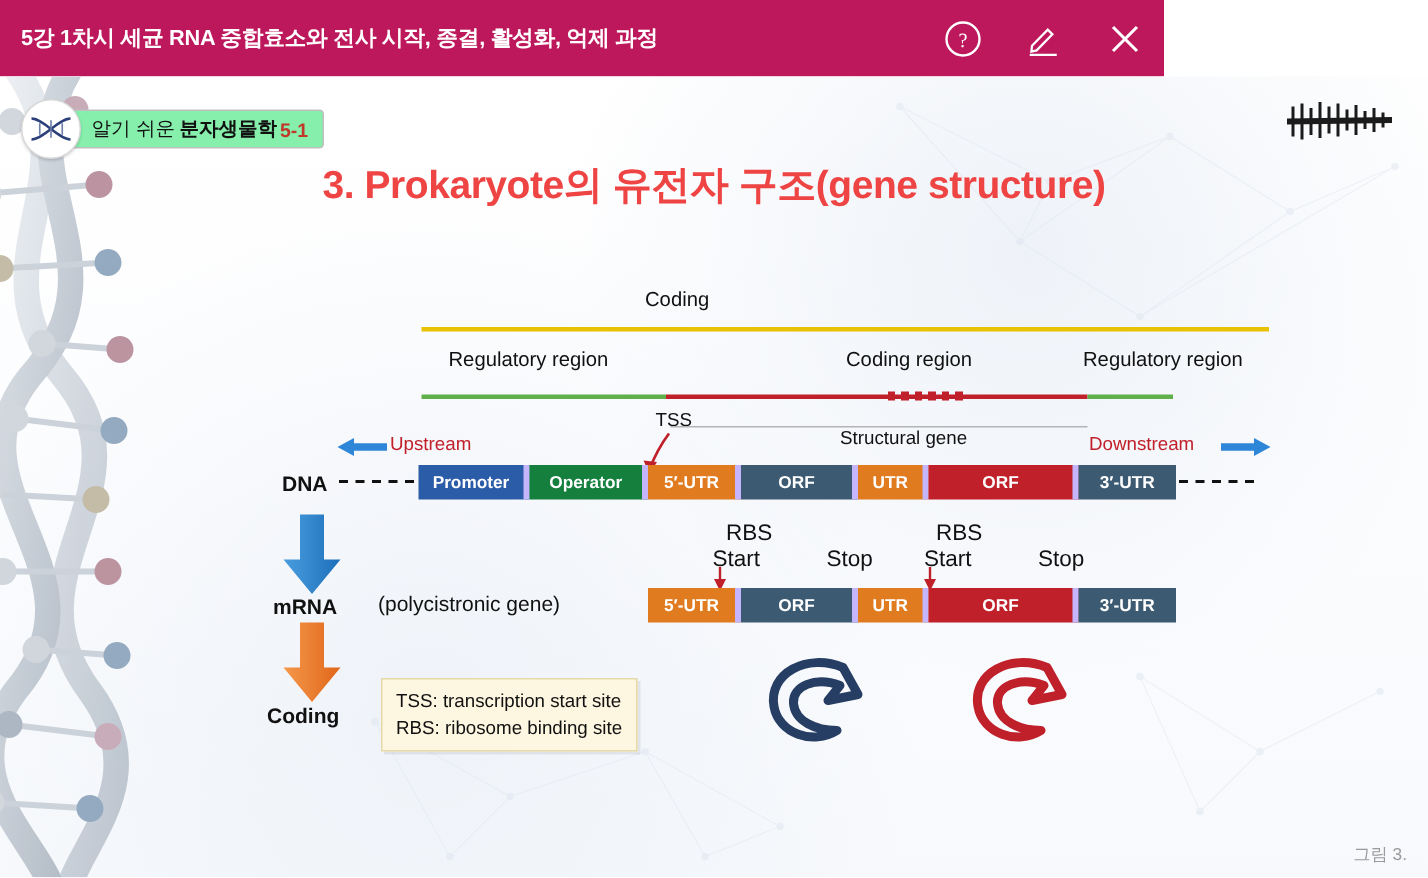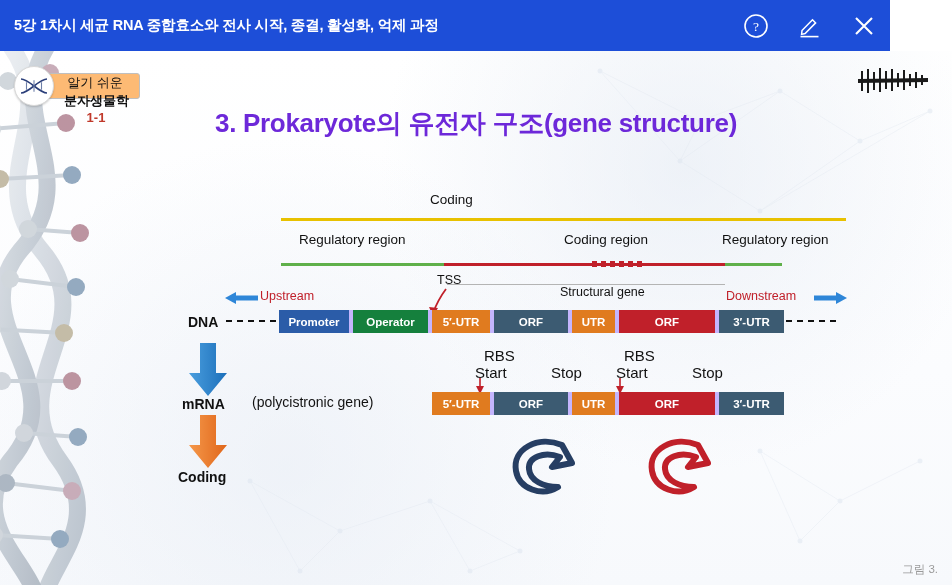--- a/index.html
+++ b/index.html
@@ -12,22 +12,22 @@
   }
   #app {
     position: relative;
     width: 952px; height: 585px;
     background: #ffffff;
   }
 
   
   .topbar {
     position: absolute; left: 0; top: 0;
-    width: 890px; height: 51px;
-    background: #1d4ed8;
+    width: 776px; height: 51px;
+    background: #be185d;
     display: flex; align-items: center;
   }
   .topbar-title {
     color: #ffffff;
     font-size: 14.5px;
     font-weight: bold;
     margin-left: 14px;
     white-space: nowrap;
     letter-spacing: -0.2px;
   }
@@ -79,50 +79,49 @@
     width: 40px; height: 40px; border-radius: 50%;
     background: #ffffff;
     border: 1px solid #d9d9d9;
     box-shadow: 0 1px 2px rgba(0,0,0,0.18);
     display: flex; align-items: center; justify-content: center;
     position: relative; z-index: 3;
   }
   .logo-pill {
     margin-left: -14px;
     height: 26px;
-    background: #fdba74;
+    background: #86efac;
     border: 1px solid #bfbfbf;
     border-radius: 3px;
     display: flex; align-items: center;
     padding: 0 10px 0 20px;
     font-size: 13px;
     color: #111;
     white-space: nowrap;
-    flex-direction: column;
   }
   .logo-pill .b1 { font-weight: normal; }
   .logo-pill .b2 { font-weight: bold; margin-left: 3px; }
   .logo-pill .b3 {
     font-weight: bold; color: #c0392b; margin-left: 2px;
   }
 
   
   .brush-deco {
     position: absolute; right: 18px; top: 14px;
     width: 80px; height: 34px;
   }
 
   
   .slide-title {
     position: absolute; left: 0; top: 55px;
     width: 952px;
     text-align: center;
     font-size: 26px;
     font-weight: bold;
-    color: #6d28d9;
+    color: #ef4444;
     letter-spacing: -0.3px;
   }
 
   
   .diagram { position: absolute; left: 0; top: 0; width: 952px; height: 534px; }
 
   .operon-label {
     position: absolute; left: 430px; top: 141px;
     font-size: 13.5px; color: #111;
   }
@@ -387,21 +386,21 @@
       <div class="logo-ring">
         <svg width="30" height="18" viewBox="0 0 30 18">
           <path d="M2 2 C 10 2, 20 16, 28 16" stroke="#2b3f7a" stroke-width="1.6" fill="none"></path>
           <path d="M2 16 C 10 16, 20 2, 28 2" stroke="#2b3f7a" stroke-width="1.6" fill="none"></path>
           <path d="M7.5 5.2 L7.5 12.8 M15 3.2 L15 14.8 M22.5 5.2 L22.5 12.8" stroke="#6d7fa8" stroke-width="1.1"></path>
         </svg>
       </div>
       <div class="logo-pill">
         <span class="b1">알기 쉬운</span>
         <span class="b2">분자생물학</span>
-        <span class="b3">1-1</span>
+        <span class="b3">5-1</span>
       </div>
     </div>
 
     <svg class="brush-deco" viewBox="0 0 80 34">
       <g stroke="#1b1b1b" stroke-width="2">
         <line x1="8" y1="6" x2="8" y2="26"></line>
         <line x1="14" y1="4" x2="14" y2="28"></line>
         <line x1="20" y1="7" x2="20" y2="25"></line>
         <line x1="26" y1="3" x2="26" y2="27"></line>
         <line x1="32" y1="6" x2="32" y2="24"></line>
@@ -511,20 +510,24 @@
       <svg class="big-arrow arr-orange" width="44" height="58" viewBox="0 0 44 58">
         <defs>
           <linearGradient id="orangegrad" x1="0" y1="0" x2="1" y2="0">
             <stop offset="0%" stop-color="#f5984a"></stop>
             <stop offset="100%" stop-color="#e0661a"></stop>
           </linearGradient>
         </defs>
         <path d="M14 2 L30 2 L30 32 L41 32 L22 55 L3 32 L14 32 Z" fill="url(#orangegrad)"></path>
       </svg>
 
+      <div class="legend">
+        <div>TSS: transcription start site</div>
+        <div>RBS: ribosome binding site</div>
+      </div>
 
       <svg class="hook hook-navy" width="70" height="62" viewBox="0 0 70 62">
         <path d="M54 8 C 30 -2, 4 12, 8 34 C 11 52, 34 60, 50 50 C 36 50, 22 44, 21 32 C 20 20, 36 14, 52 20 L44 30 L64 26 Z" fill="none" stroke="#263e63" stroke-width="6" stroke-linejoin="round" stroke-linecap="round"></path>
       </svg>
       <svg class="hook hook-red" width="70" height="62" viewBox="0 0 70 62">
         <path d="M54 8 C 30 -2, 4 12, 8 34 C 11 52, 34 60, 50 50 C 36 50, 22 44, 21 32 C 20 20, 36 14, 52 20 L44 30 L64 26 Z" fill="none" stroke="#c0202a" stroke-width="6" stroke-linejoin="round" stroke-linecap="round"></path>
       </svg>
 
       <div class="figcap">그림 3.</div>
     </div>

